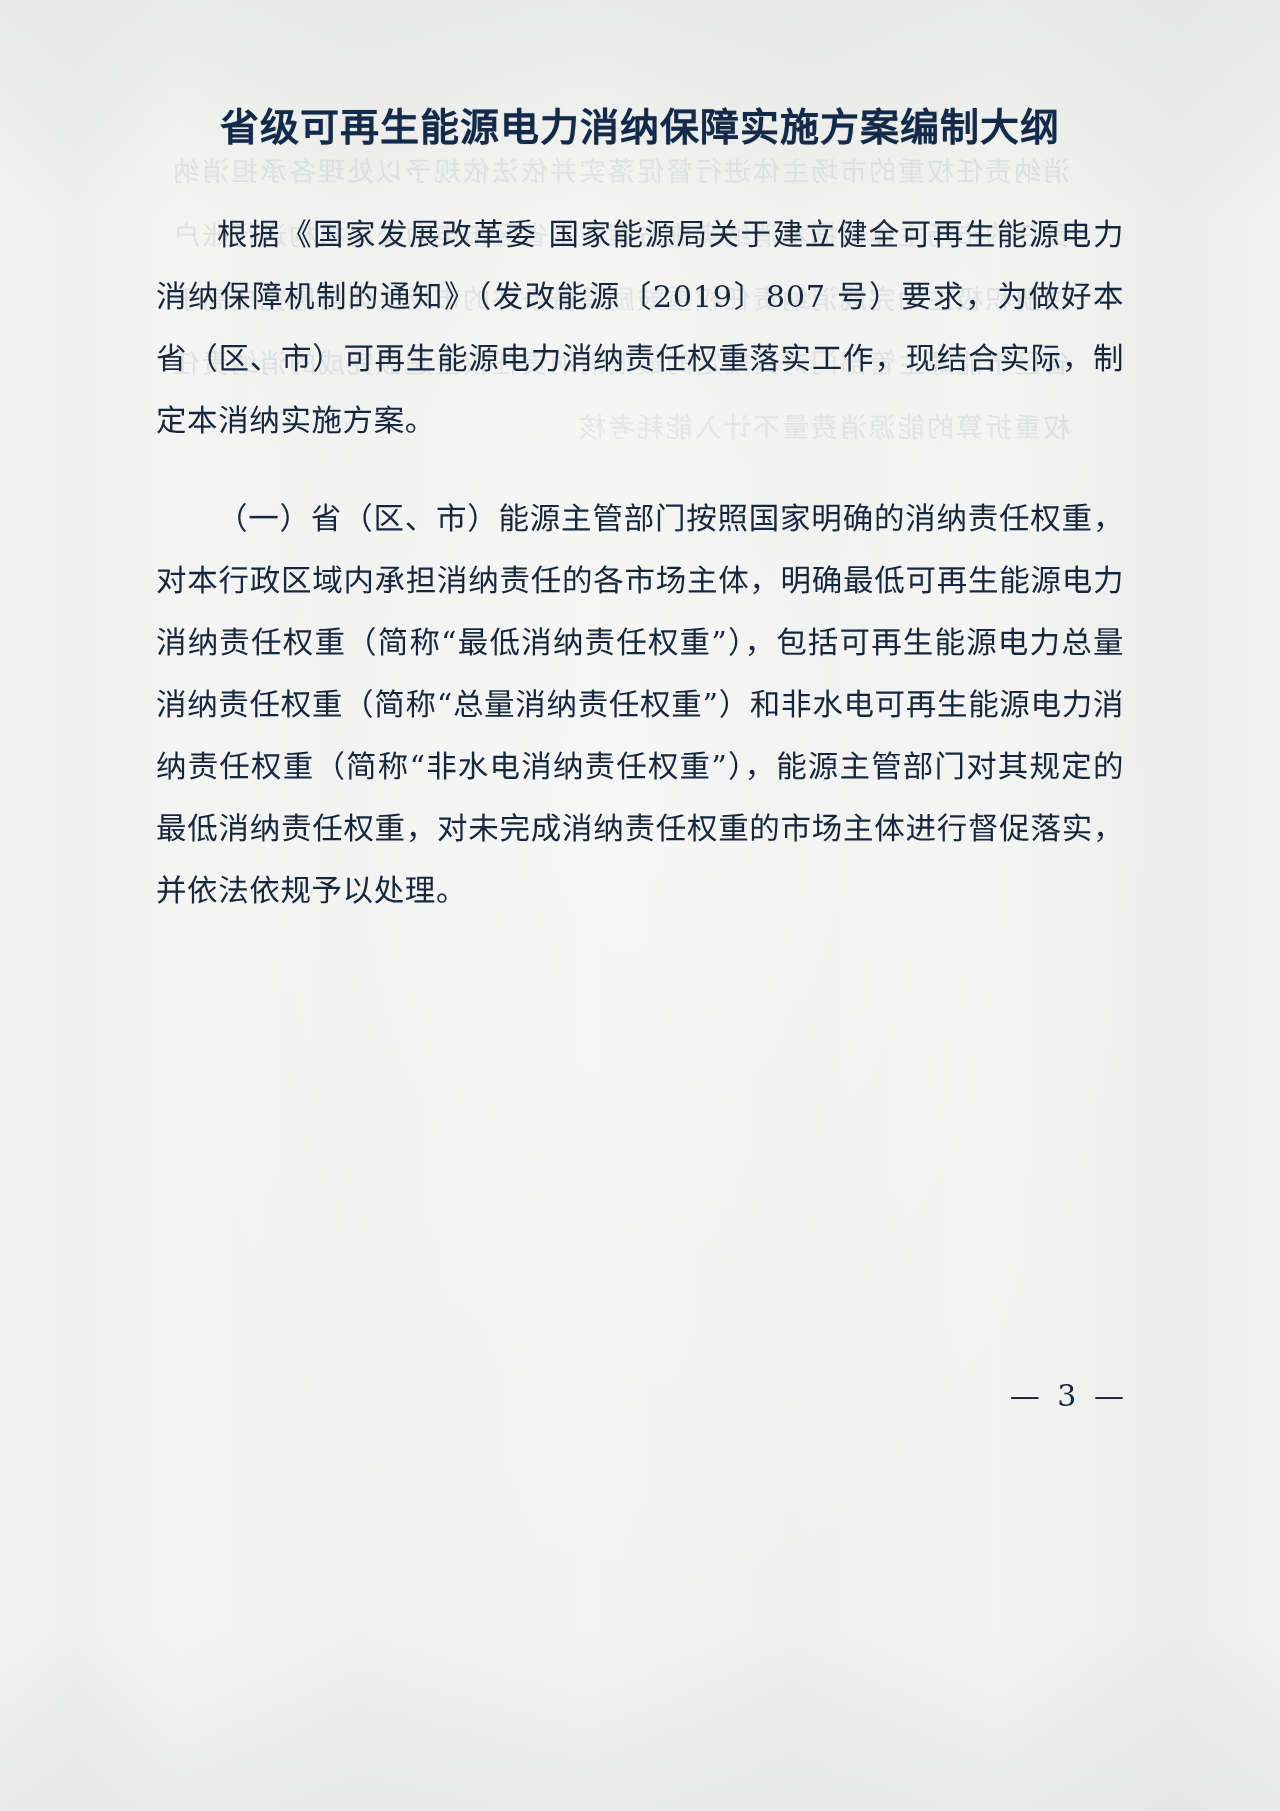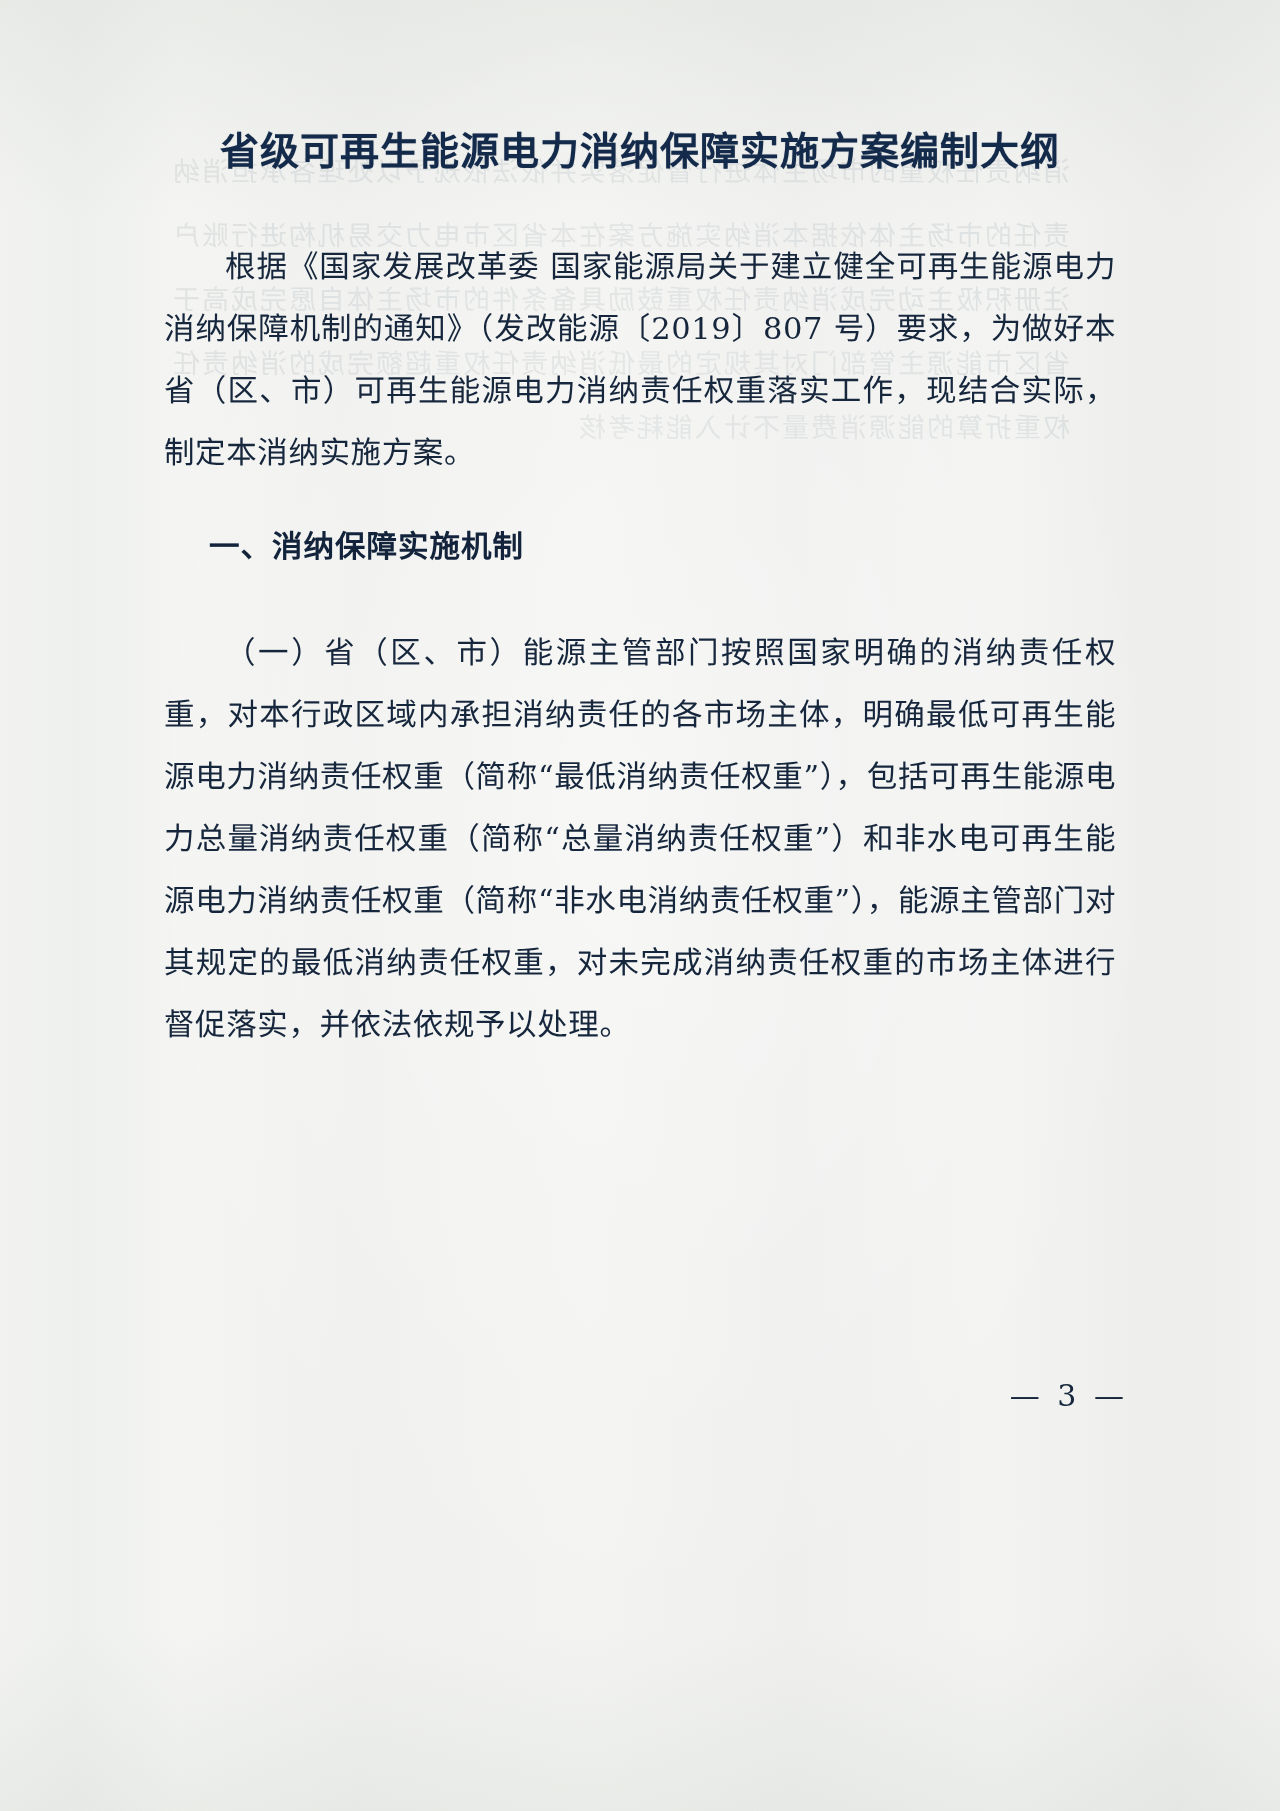--- a/index.html
+++ b/index.html
@@ -62,32 +62,32 @@
   }
 
   .content {
     position: relative;
     z-index: 3;
     padding: 0 148px;
   }
 
   .doc-title {
     margin: 0;
-    padding-top: 120px;
+    padding-top: 96px;
     text-align: center;
     font-family: "DejaVu Sans", sans-serif;
     font-weight: 700;
     font-size: 39px;
     letter-spacing: 1px;
     color: #132a4a;
     text-shadow: 0 0 1px rgba(19,42,74,0.35);
   }
 
   .para {
-    margin: 16px;
+    margin: 8px;
     padding-top: 28px;
     font-size: 30.5px;
     line-height: 62px;
     letter-spacing: 0.6px;
     color: #16263c;
     text-align: justify;
     text-justify: inter-ideograph;
     text-indent: 2em;
   }
   .para.first {
@@ -123,21 +123,20 @@
 <div class="page">
 
   <div class="bleed">消纳责任权重的市场主体进行督促落实并依法依规予以处理各承担消纳责任的市场主体依据本消纳实施方案在本省区市电力交易机构进行账户注册积极主动完成消纳责任权重鼓励具备条件的市场主体自愿完成高于省区市能源主管部门对其规定的最低消纳责任权重超额完成的消纳责任权重折算的能源消费量不计入能耗考核</div>
 
   <div class="content">
 
     <h1 class="doc-title">省级可再生能源电力消纳保障实施方案编制大纲</h1>
 
     <p class="para first">根据《国家发展改革委 国家能源局关于建立健全可再生能源电力消纳保障机制的通知》（发改能源〔2019〕807 号）要求，为做好本省（区、市）可再生能源电力消纳责任权重落实工作，现结合实际，制定本消纳实施方案。</p>
 
-    <h2 class="section-heading">一、消纳保障实施机制</h2>
 
     <p class="para">（一）省（区、市）能源主管部门按照国家明确的消纳责任权重，对本行政区域内承担消纳责任的各市场主体，明确最低可再生能源电力消纳责任权重（简称“最低消纳责任权重”），包括可再生能源电力总量消纳责任权重（简称“总量消纳责任权重”）和非水电可再生能源电力消纳责任权重（简称“非水电消纳责任权重”），能源主管部门对其规定的最低消纳责任权重，对未完成消纳责任权重的市场主体进行督促落实，并依法依规予以处理。</p>
 
 
   </div>
 
   <div class="page-number">— 3 —</div>
 
 </div>
 

